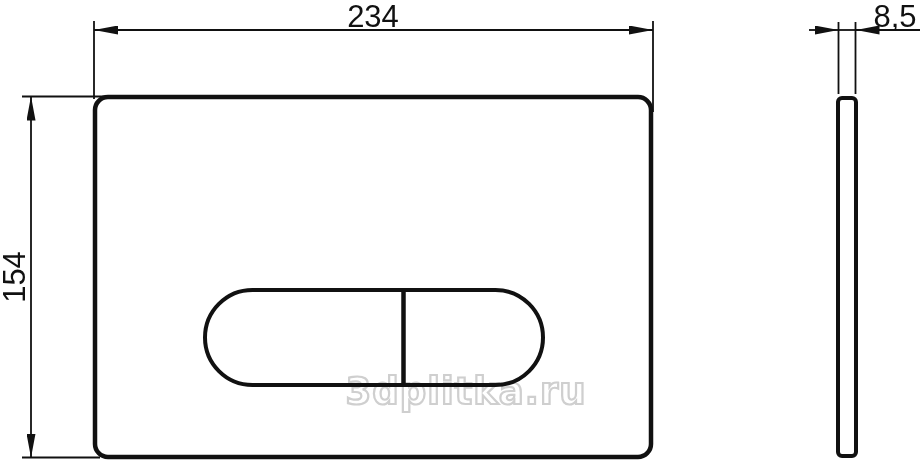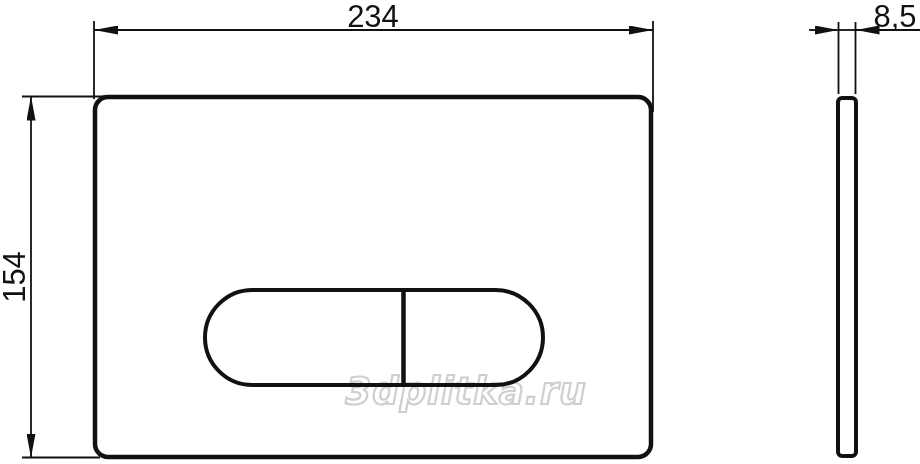--- a/index.html
+++ b/index.html
@@ -22,21 +22,20 @@
     transform: translate(-50%, -50%);
     font-family: "DejaVu Sans", sans-serif;
     font-size: 37px;
     font-weight: bold;
     letter-spacing: 1px;
     white-space: nowrap;
     color: transparent;
     -webkit-text-stroke: 2.2px #cfcfcf;
     z-index: 0;
     user-select: none;
-    font-style: italic;
   }
   @supports not (-webkit-text-stroke: 1px black) {
     .watermark { color: #d6d6d6; }
   }
   svg.drawing {
     position: absolute;
     left: 0;
     top: 0;
     z-index: 1;
   }

